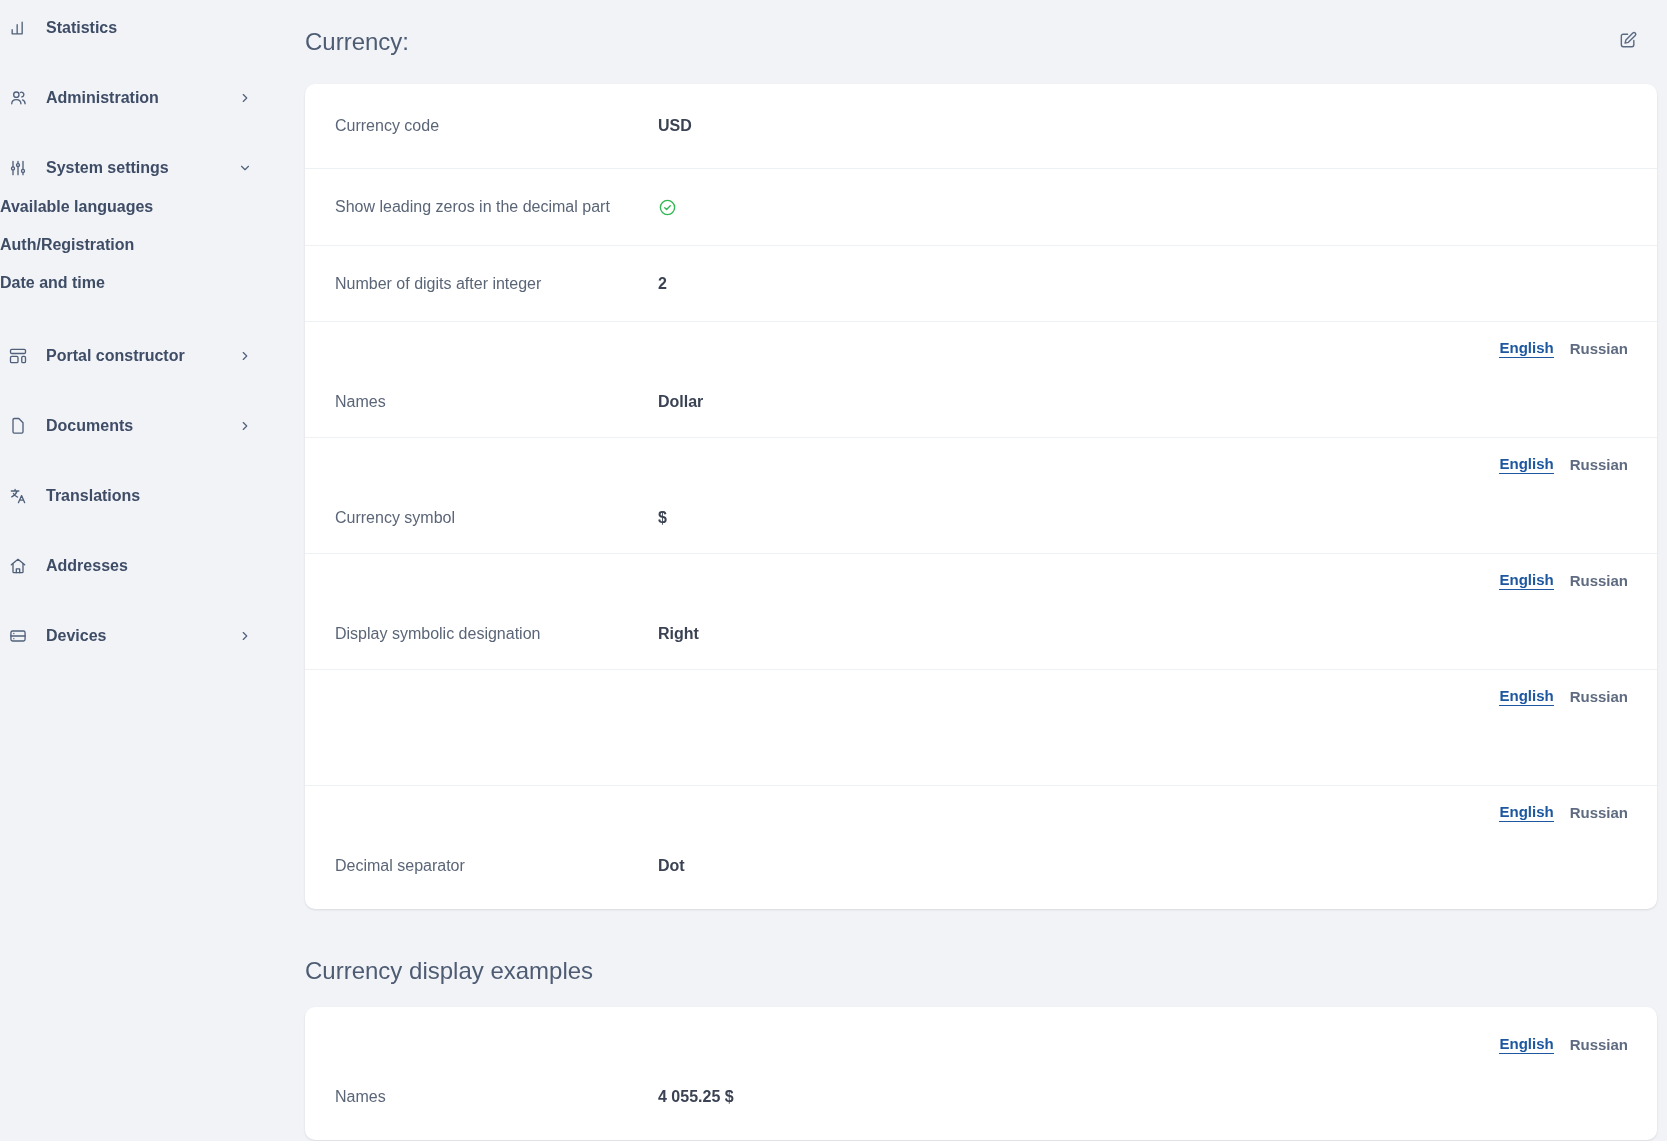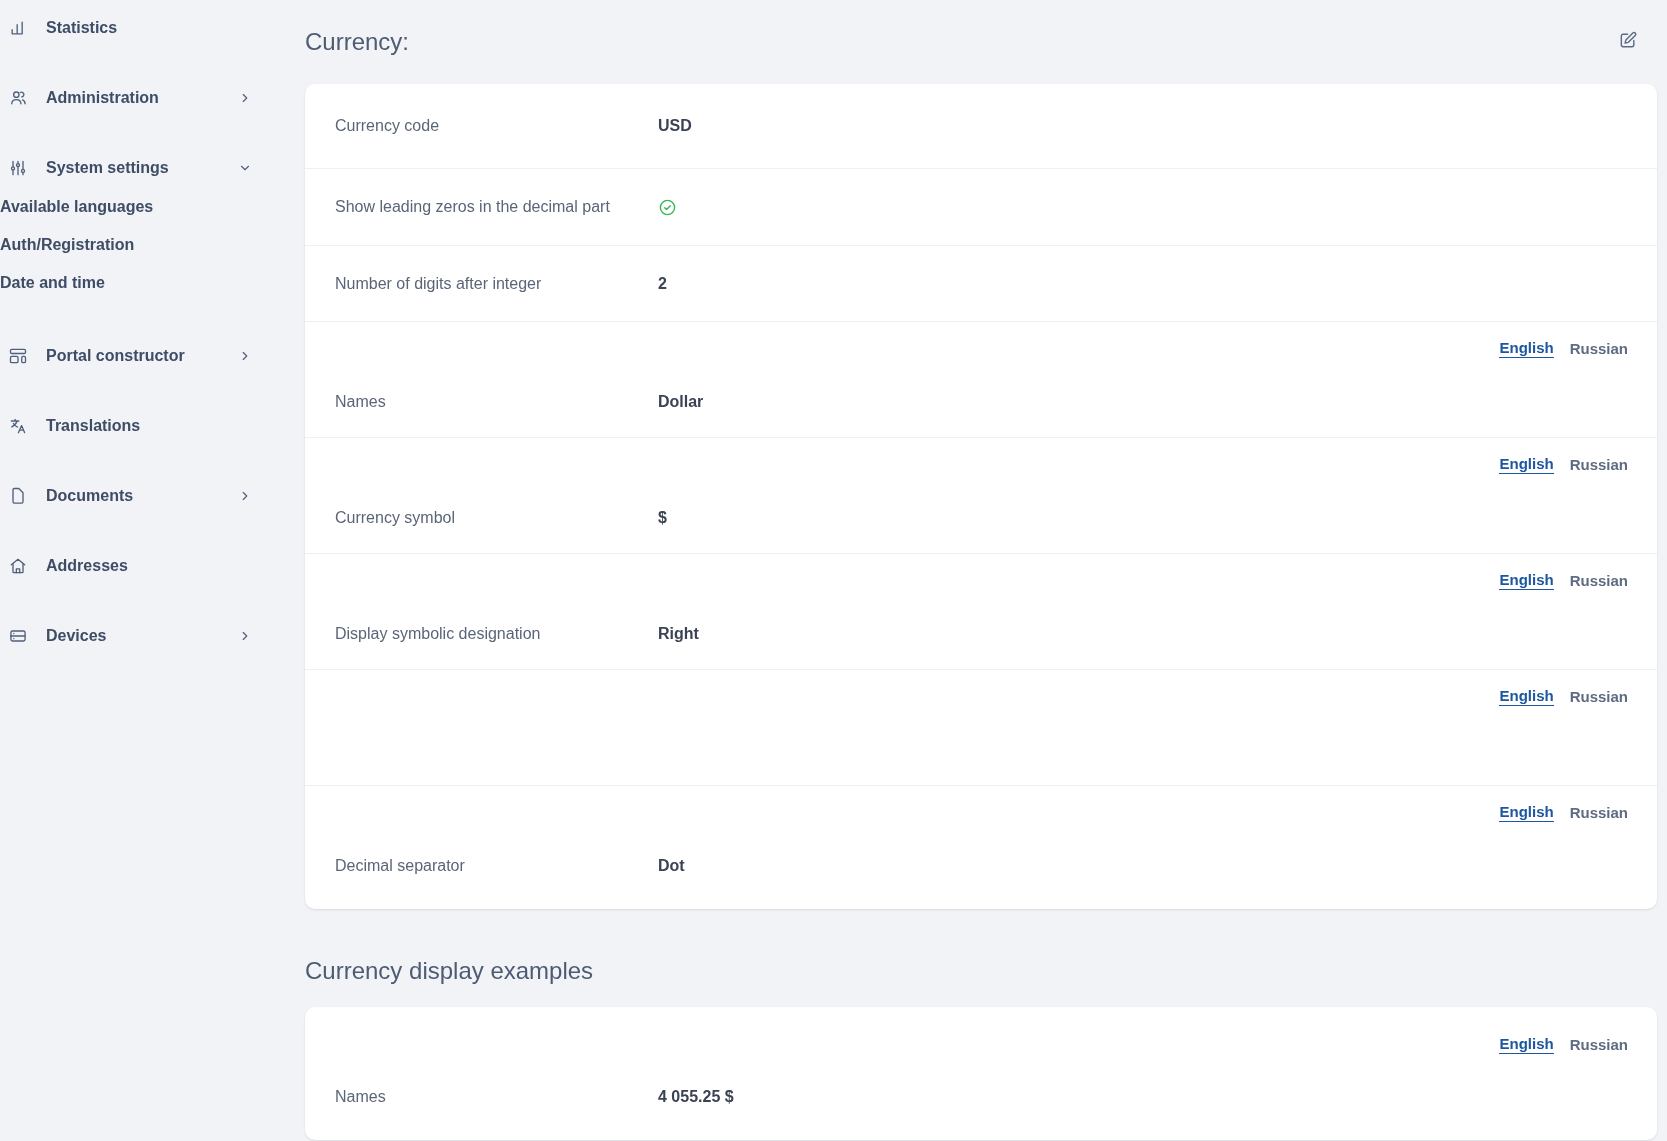--- a/index.html
+++ b/index.html
@@ -140,39 +140,39 @@
       <span class="chev">
         <svg viewBox="0 0 24 24">
             <path d="M9 6l6 6-6 6"></path>
           </svg>
       </span>
     </div>
 
     <div class="nav-item gap30">
       <span class="ic">
         <svg viewBox="0 0 24 24">
+            <path d="M6 4.5a1.5 1.5 0 0 1 1.5-1.5H13l5 5v11a1.5 1.5 0 0 1-1.5 1.5h-9A1.5 1.5 0 0 1 6 19V4.5z"></path>
+          </svg>
+      </span>
+      <span>Documents</span>
+      <span class="chev">
+        <svg viewBox="0 0 24 24">
+            <path d="M9 6l6 6-6 6"></path>
+          </svg>
+      </span>
+    </div>
+
+    <div class="nav-item gap30">
+      <span class="ic">
+        <svg viewBox="0 0 24 24">
             <path d="M4 6h9M8.5 4v2M11 6c-1 3-3.5 5.5-6.5 7M6.5 9c1.2 2 3 3.5 5 4.3"></path>
             <path d="M12.5 20l3.8-8.5L20 20M13.8 17h5"></path>
           </svg>
       </span>
       <span>Translations</span>
-    </div>
-
-    <div class="nav-item gap30">
-      <span class="ic">
-        <svg viewBox="0 0 24 24">
-            <path d="M6 4.5a1.5 1.5 0 0 1 1.5-1.5H13l5 5v11a1.5 1.5 0 0 1-1.5 1.5h-9A1.5 1.5 0 0 1 6 19V4.5z"></path>
-          </svg>
-      </span>
-      <span>Documents</span>
-      <span class="chev">
-        <svg viewBox="0 0 24 24">
-            <path d="M9 6l6 6-6 6"></path>
-          </svg>
-      </span>
     </div>
 
 
     <div class="nav-item gap30">
       <span class="ic">
         <svg viewBox="0 0 24 24">
             <path d="M4 10.5L12 4l8 6.5"></path>
             <path d="M6 9.2V19a1 1 0 0 0 1 1h10a1 1 0 0 0 1-1V9.2"></path>
             <path d="M10 20v-4.5h4V20"></path>
           </svg>

